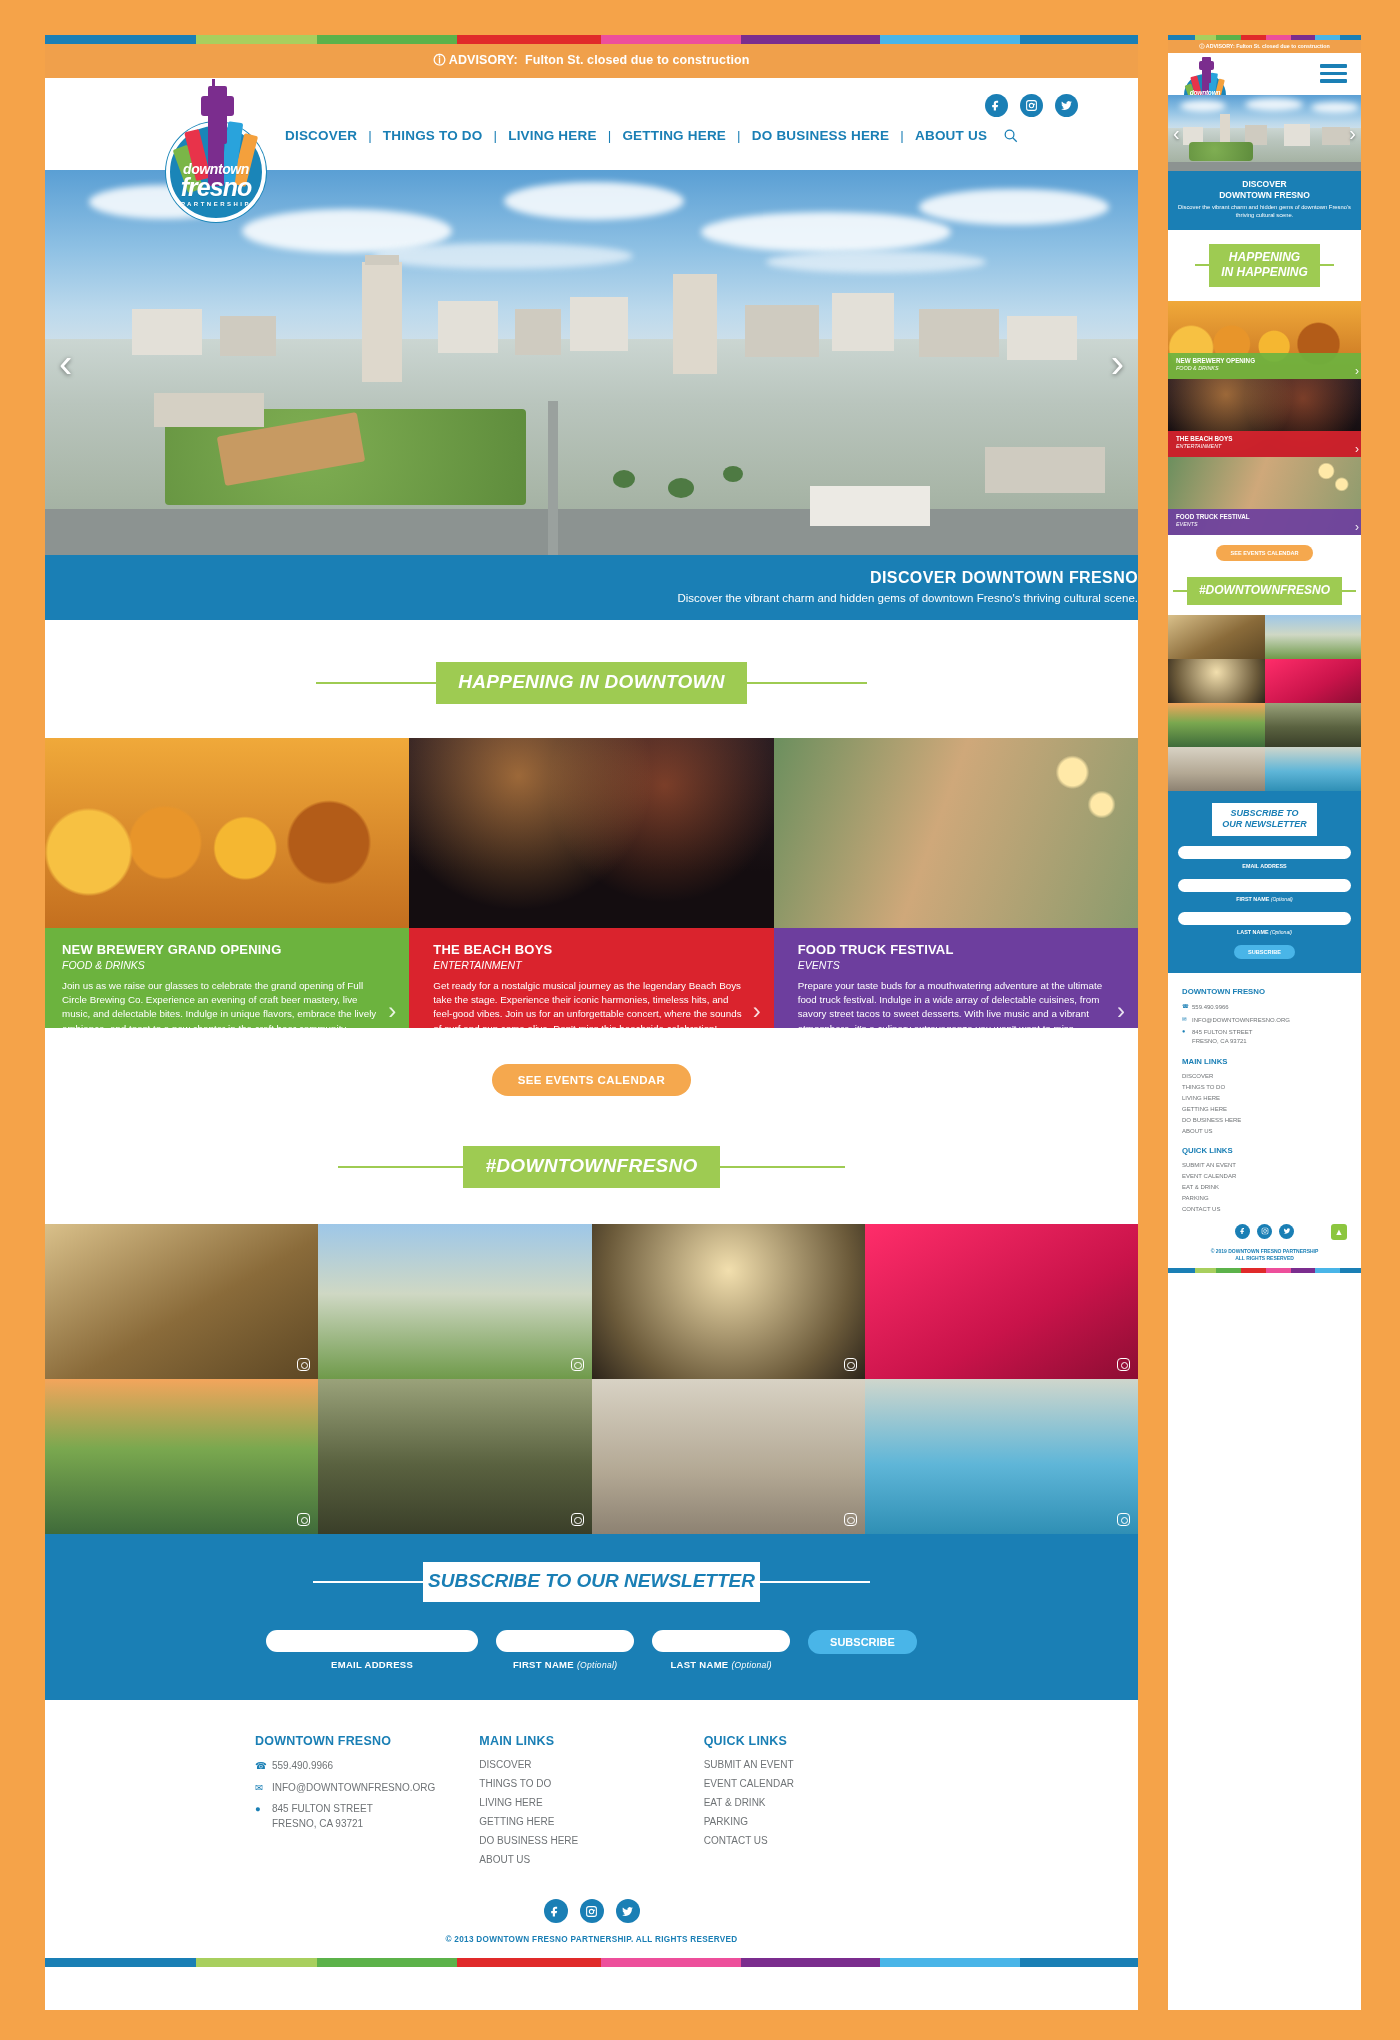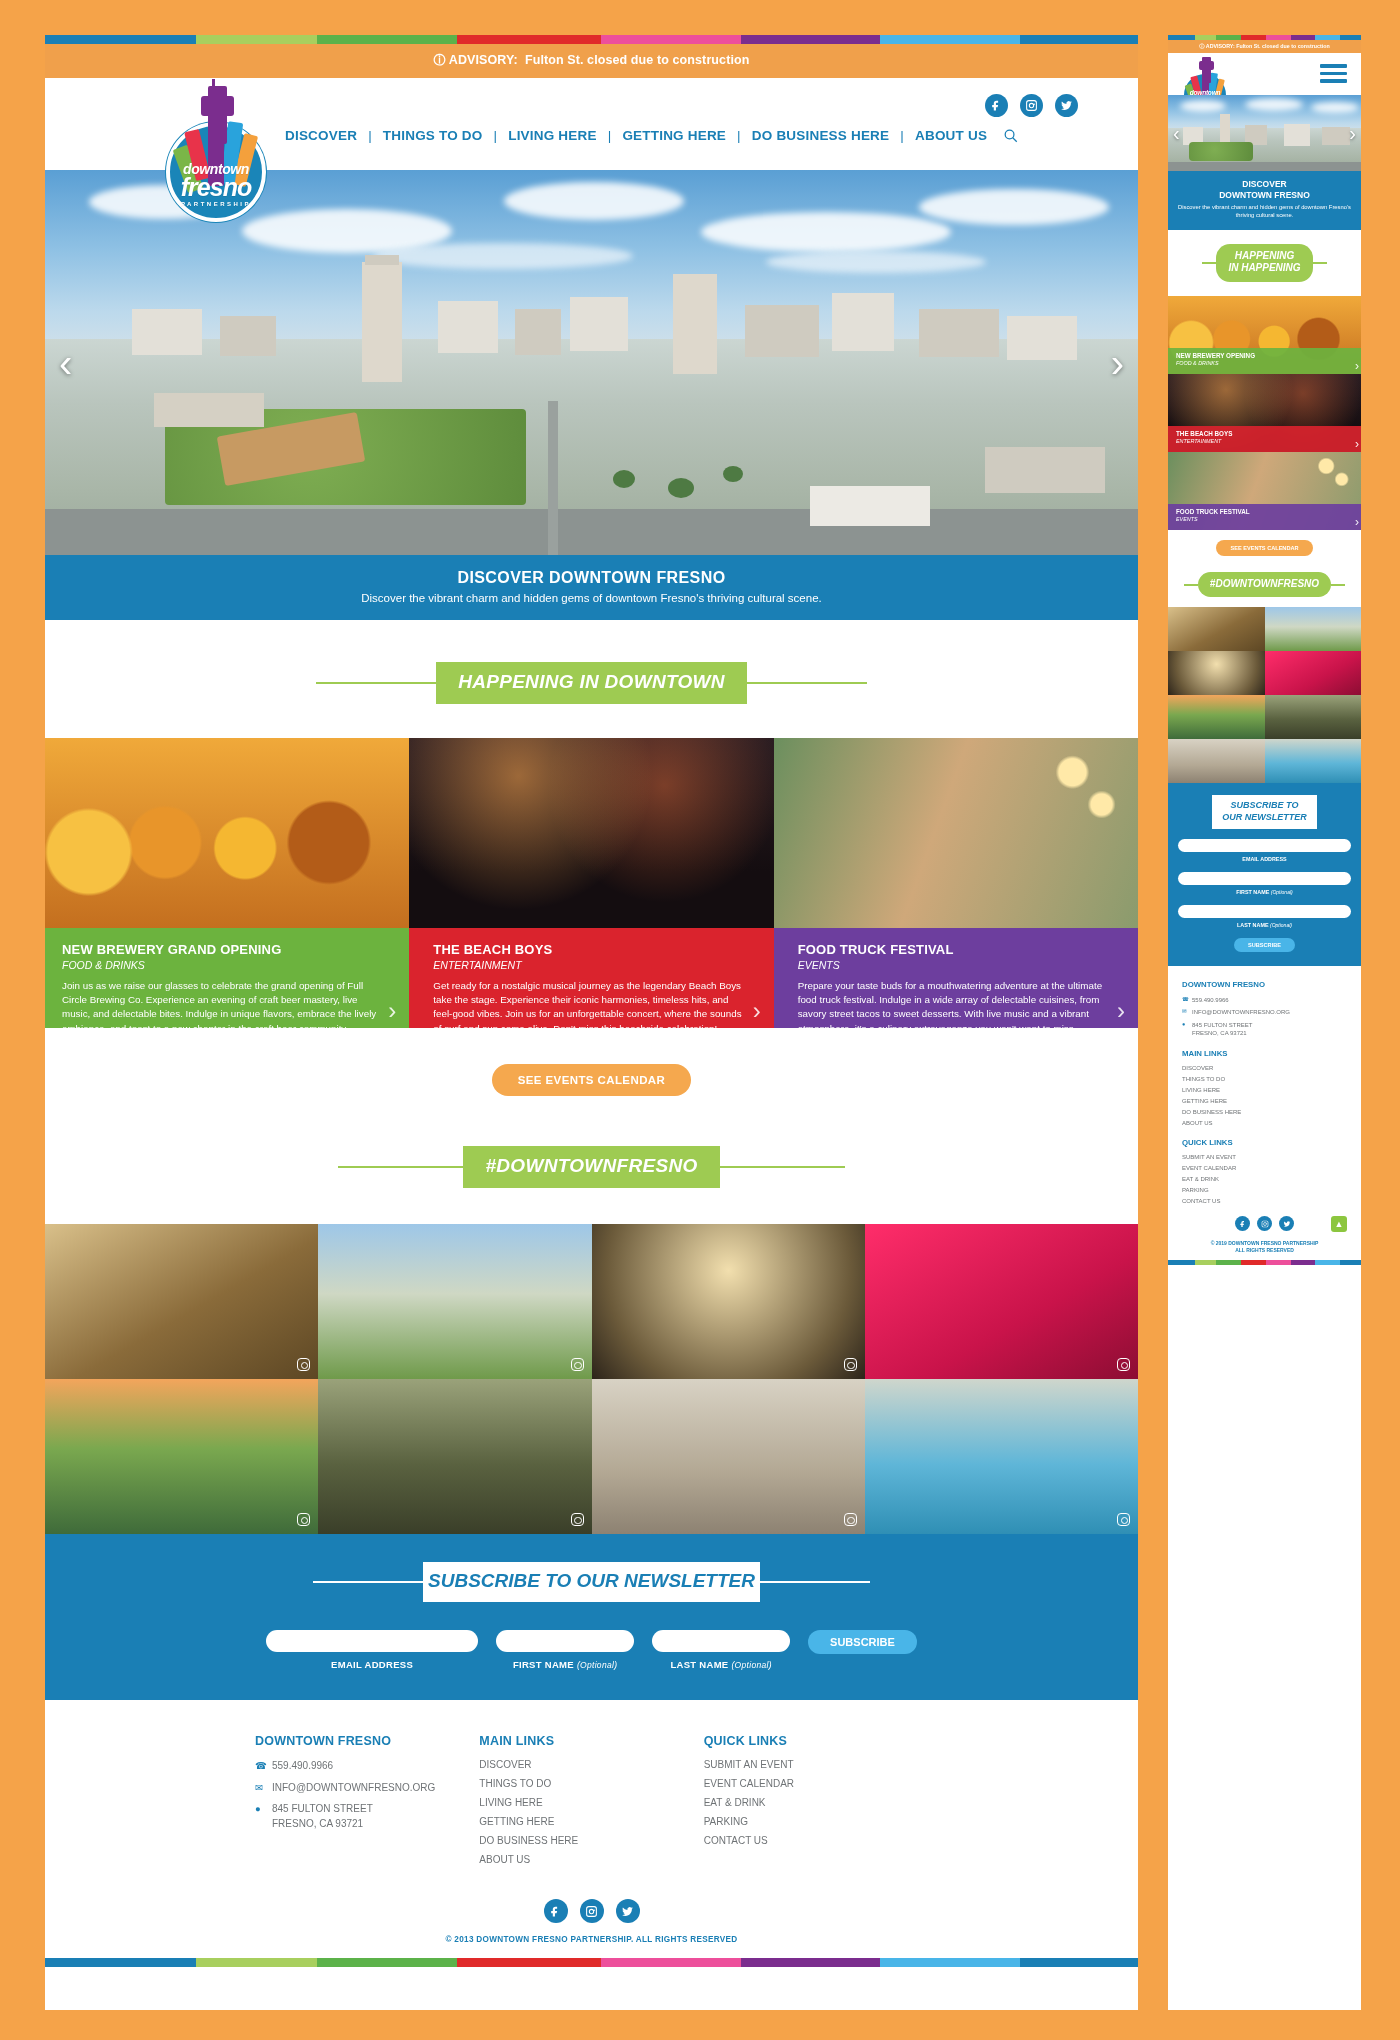--- a/index.html
+++ b/index.html
@@ -100,21 +100,21 @@
 
   .hero-arrow{
     position:absolute;top:50%;transform:translateY(-50%);
     color:#fff;font-size:40px;font-weight:300;line-height:1;
     text-shadow:0 1px 4px rgba(0,0,0,.5); cursor:pointer;
   }
   .hero-arrow.l{left:14px;}
   .hero-arrow.r{right:14px;}
 
   .hero-caption{
-    background:#1a7fb5; color:#fff; text-align:center; padding:14px 0 16px;
+    background:#1a7fb5; color:#fff; text-align:right; padding:14px 0 16px;
     position:relative;
   }
   .hero-caption .t{ font-size:16px; font-weight:bold; letter-spacing:.4px; }
   .hero-caption .s{ font-size:11.5px; margin-top:5px; }
 
   
   .sec-head{ display:flex; align-items:center; justify-content:center; }
   .sec-head .rule{ flex:0 0 120px; height:2px; background:#9ecb52; }
   .sec-head .rule.wide{ flex:0 0 125px; }
   .sec-head .chip{
@@ -245,21 +245,21 @@
   .m-arrow{ position:absolute;top:50%;transform:translateY(-50%);color:#fff;font-size:20px;
     font-weight:300;text-shadow:0 1px 3px rgba(0,0,0,.5); }
   .m-arrow.l{left:5px;} .m-arrow.r{right:5px;}
   .m-cap{ background:#1a7fb5;color:#fff;text-align:center;padding:8px 8px 10px; }
   .m-cap .t{font-size:8.5px;font-weight:bold;line-height:1.25;}
   .m-cap .s{font-size:5.8px;margin-top:4px;line-height:1.35;}
 
   .m-sechead{ display:flex;align-items:center;justify-content:center;padding:14px 0; }
   .m-sechead .rule{flex:0 0 14px;height:2px;background:#9ecb52;}
   .m-sechead .chip{background:#9ecb52;color:#fff;font-style:italic;font-weight:bold;
-    font-size:10px;padding:6px 12px 7px;text-align:center;line-height:1.25;border-radius:14px;}
+    font-size:12px;padding:6px 12px 7px;text-align:center;line-height:1.25;}
 
   .m-card{ position:relative;height:78px;overflow:hidden; }
   .m-card .img{position:absolute;inset:0;}
   .m-card .body{position:absolute;left:0;right:0;bottom:0;height:26px;padding:4px 8px;color:#fff;}
   .m-card .ct{font-size:6.3px;font-weight:bold;}
   .m-card .cc{font-size:5.4px;font-style:italic;margin-top:1px;}
   .m-card .cn{position:absolute;right:2px;bottom:1px;color:rgba(255,255,255,.9);font-size:12px;font-weight:300;}
   .m-c1 .body{background:rgba(108,179,63,.92);}
   .m-c2 .body{background:rgba(217,35,46,.92);}
   .m-c3 .body{background:rgba(109,63,158,.92);}

